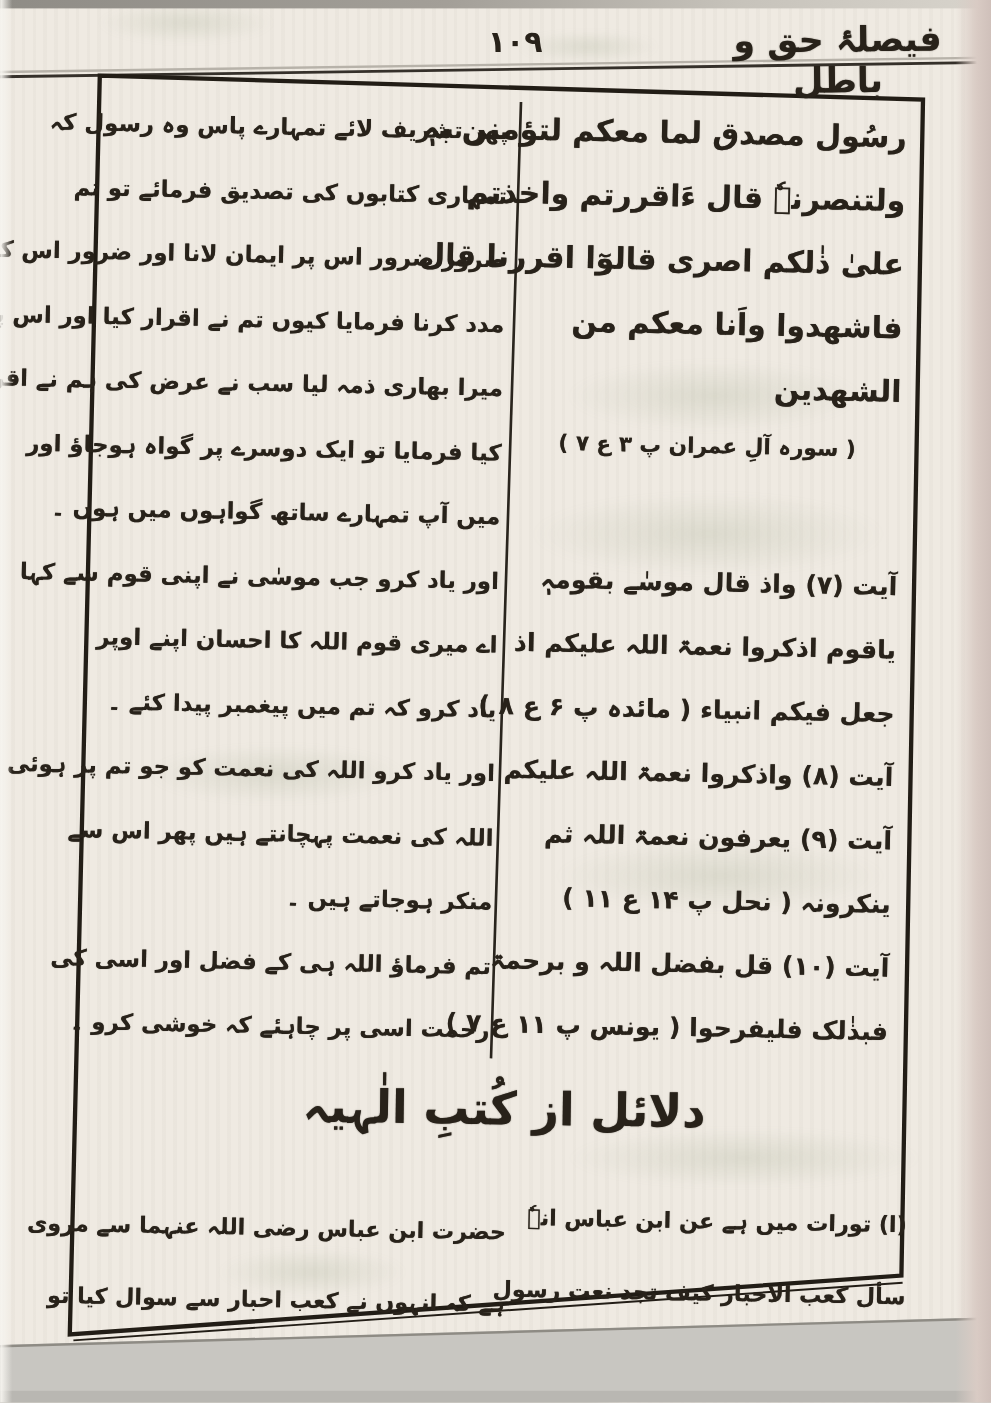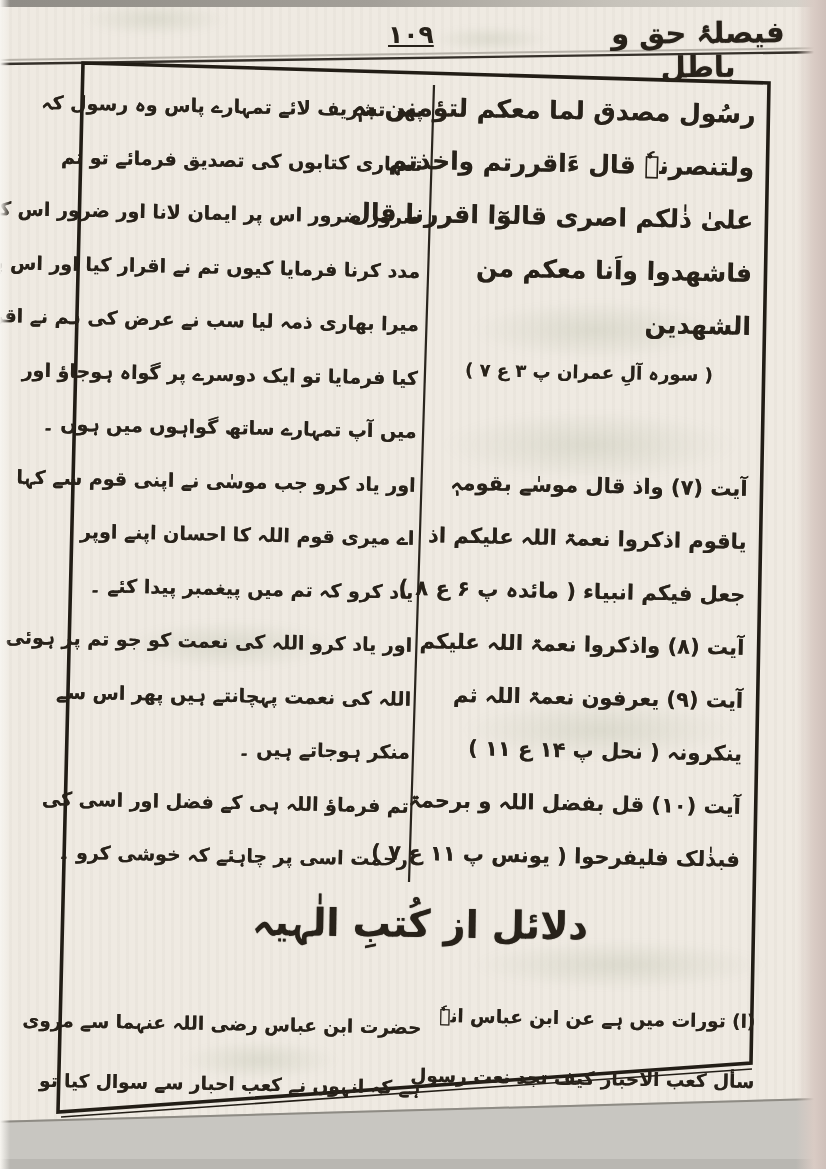--- a/index.html
+++ b/index.html
@@ -27,21 +27,21 @@
   .ghost{position:absolute;z-index:1;border-radius:50%;filter:blur(3px);opacity:.55;
     background:radial-gradient(ellipse at center,rgba(146,158,128,.38),rgba(146,158,128,0) 70%);}
 
   
   svg.rules{position:absolute;top:0;left:0;z-index:2;}
 
   .txt{position:absolute;z-index:3;color:#28221a;direction:rtl;}
 
   .book-title{top:16px;left:600px;width:196px;font-size:29px;font-weight:bold;
     text-align:center;transform:rotate(-0.6deg);text-shadow:0 0 1px rgba(40,34,26,.65);}
-  .page-number{top:20px;left:388px;width:64px;font-size:25px;font-weight:bold;text-align:left;text-decoration:underline;}
+  .page-number{top:20px;left:388px;width:64px;font-size:25px;font-weight:bold;text-align:right;}
 
   .col{font-weight:bold;text-shadow:0 0 .6px rgba(40,34,26,.7);}
   .quran-col{top:88px;left:434px;width:322px;transform:rotate(1.2deg);transform-origin:right top;}
   .quran-col .vline{font-size:25px;line-height:53px;white-space:nowrap;text-align:right;}
   .quran-col .vref{font-size:18px;line-height:46px;text-align:center;white-space:nowrap;}
   .quran-col .ayat{margin-top:64px;}
   .quran-col .aline{font-size:21px;line-height:53px;white-space:nowrap;text-align:right;}
 
   .urdu-col{top:84px;left:64px;width:360px;transform:rotate(1.2deg);transform-origin:right top;}
   .urdu-col .uline{font-size:19px;line-height:53.5px;white-space:nowrap;text-align:right;}

